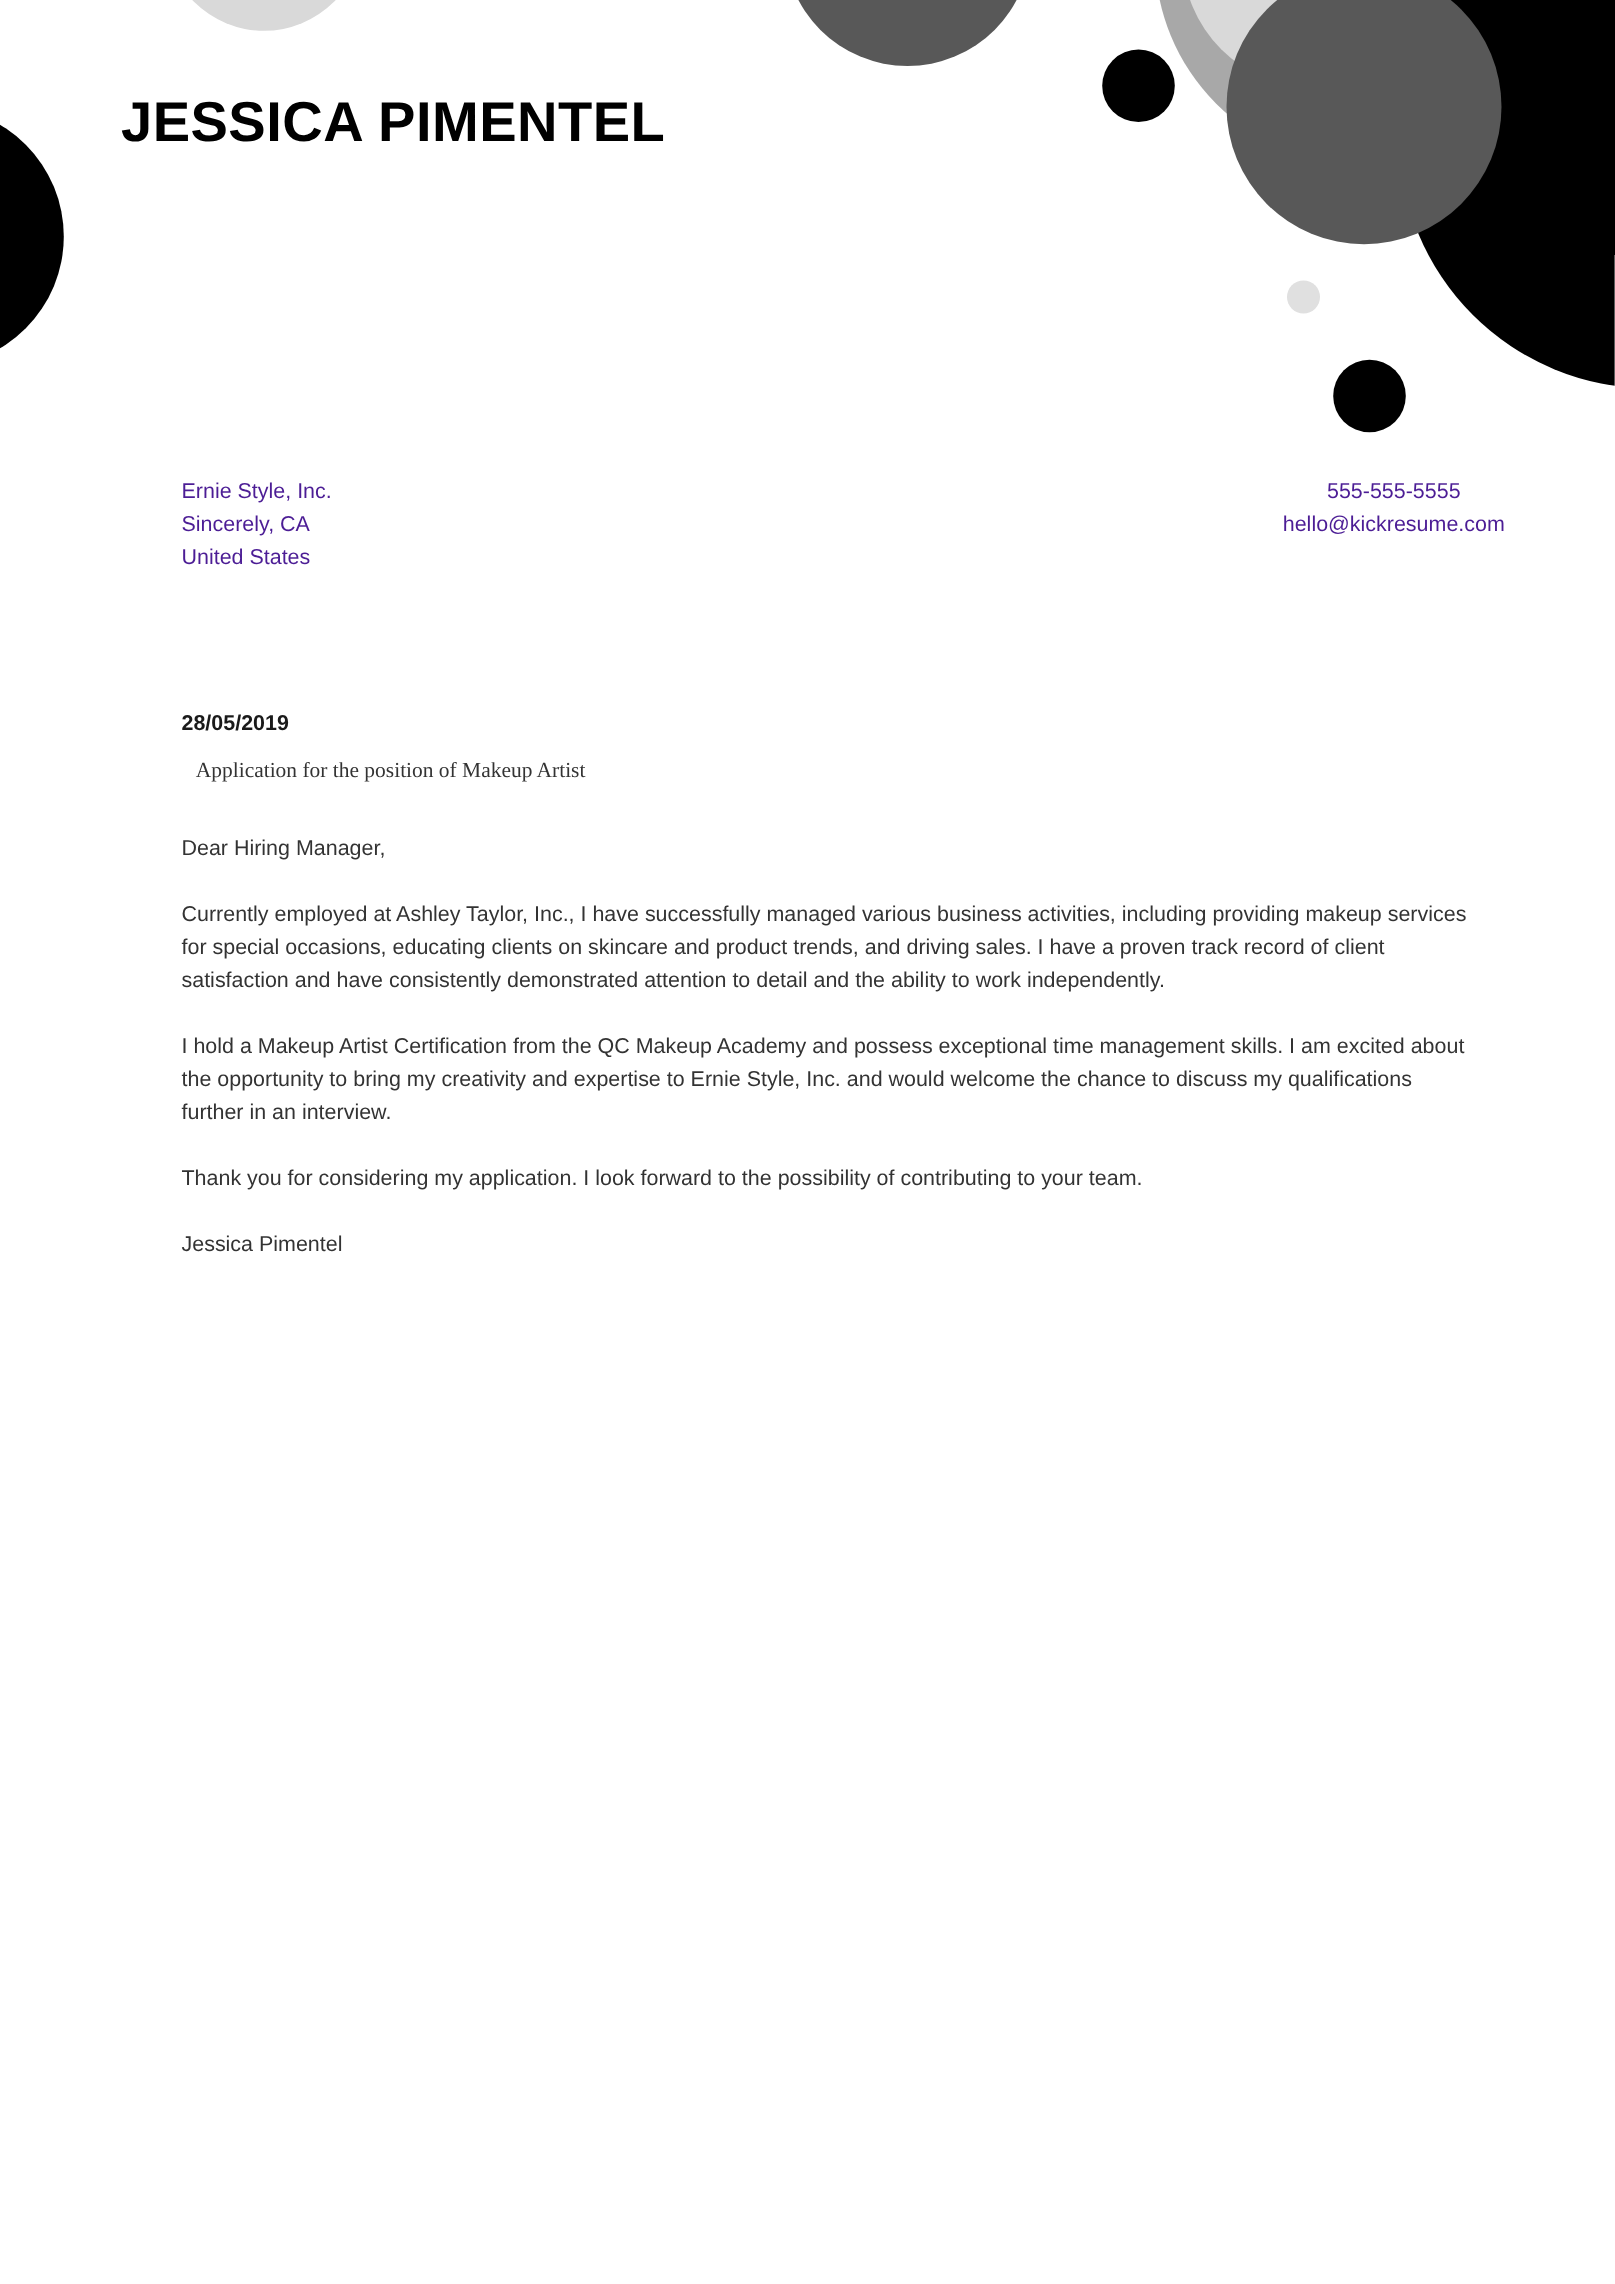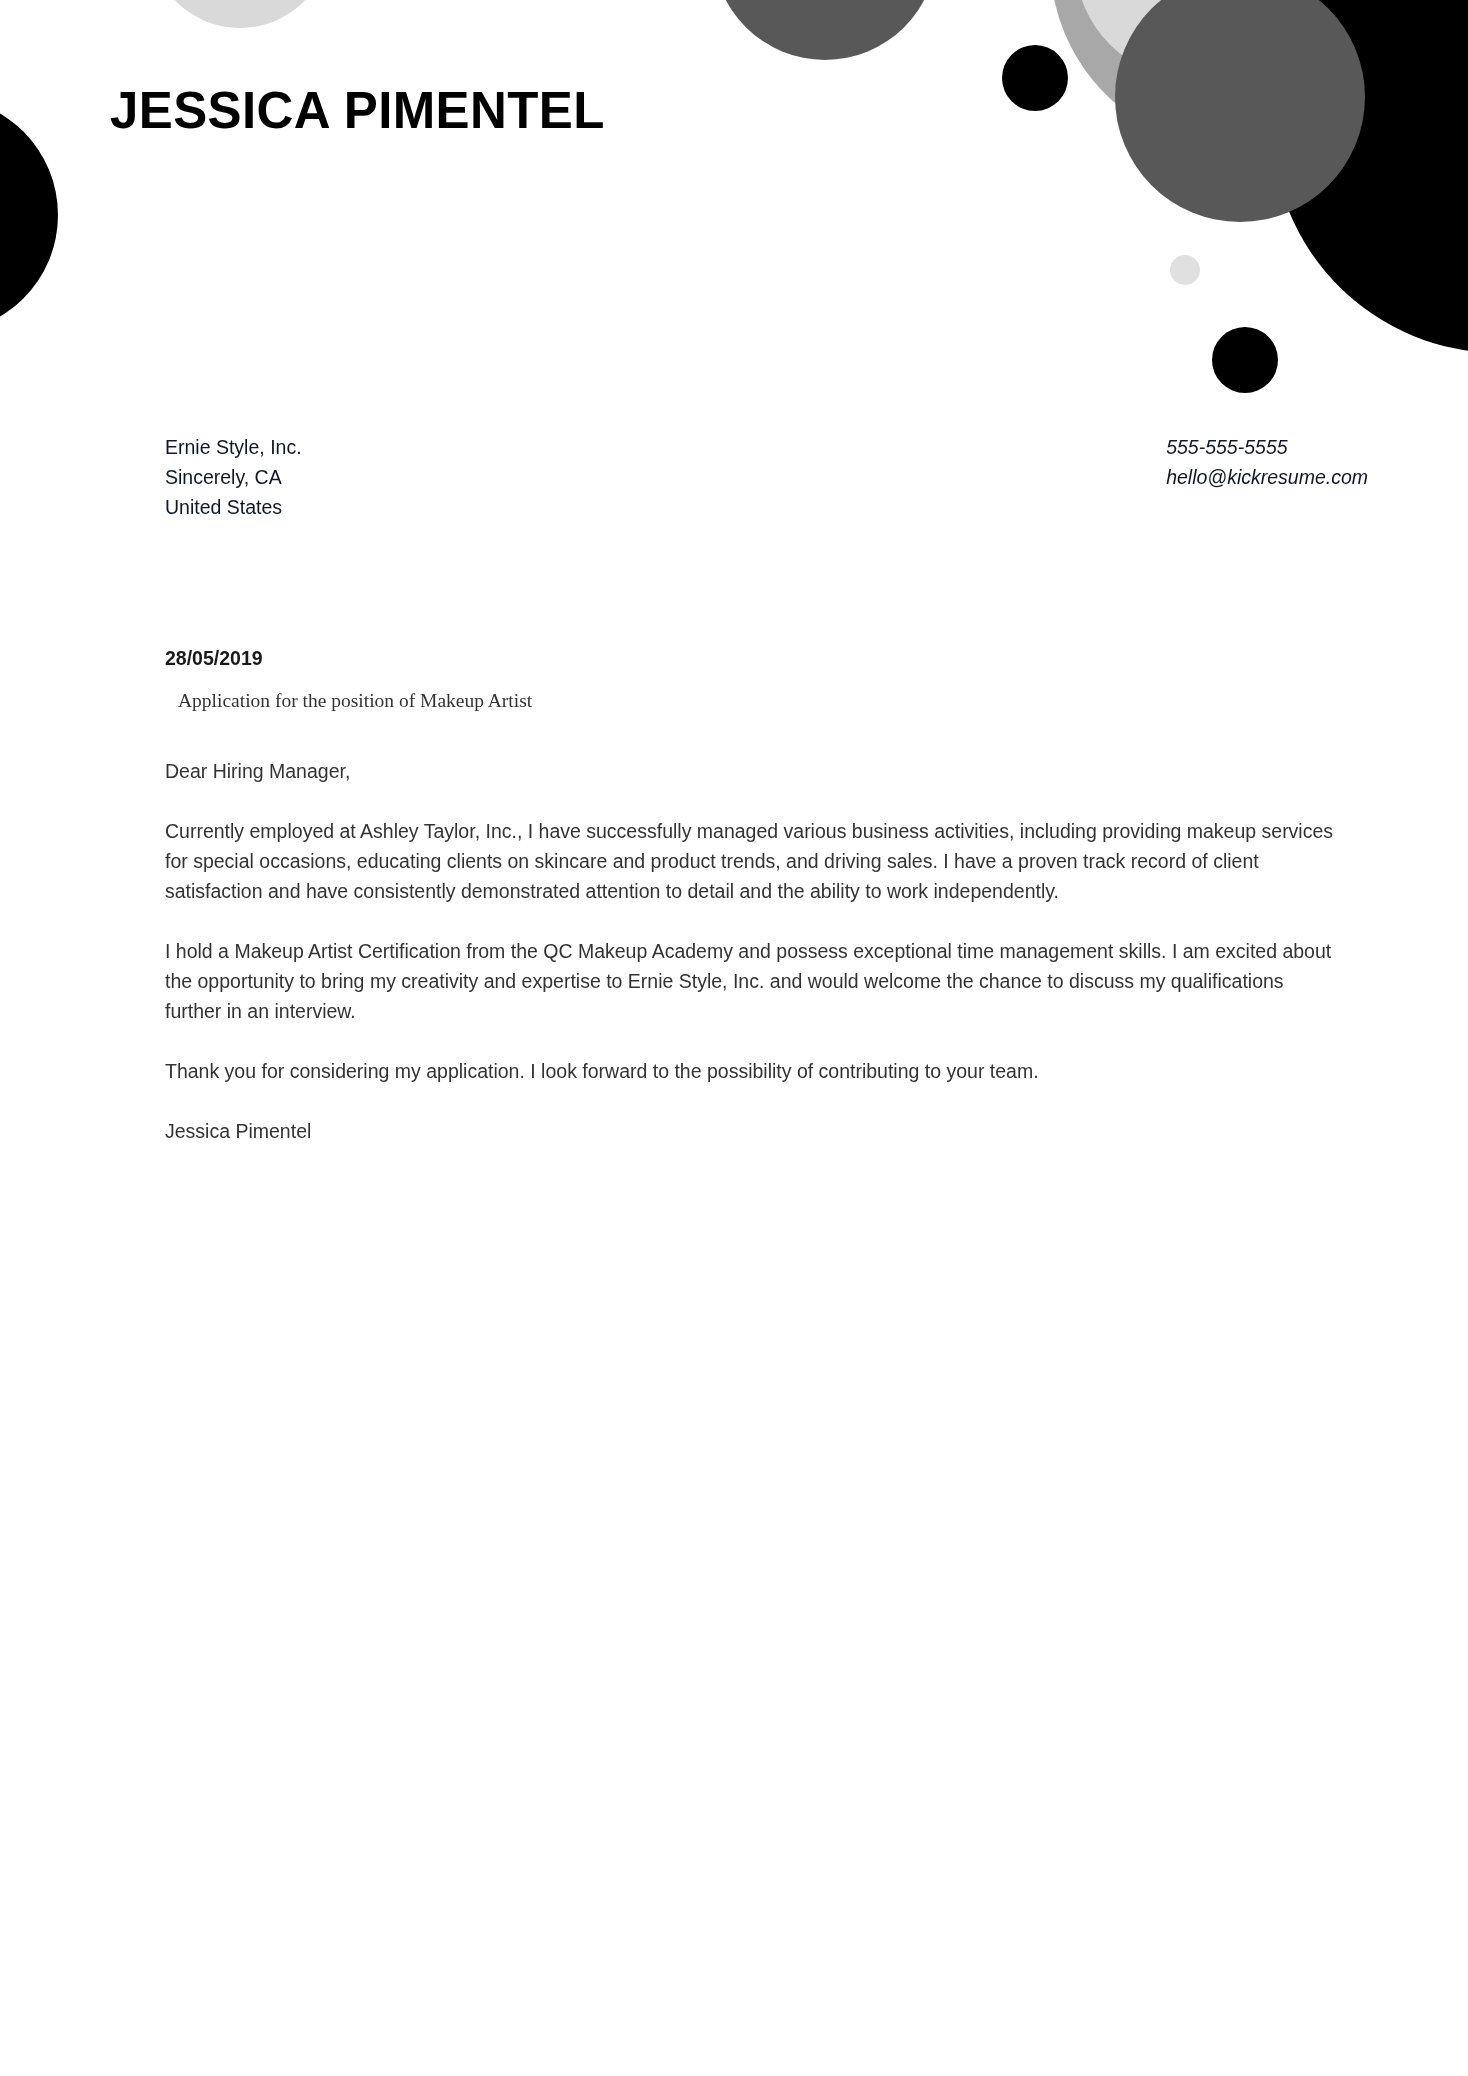--- a/index.html
+++ b/index.html
@@ -60,25 +60,24 @@
     right: 100px;
     top: 432px;
     display: flex;
     justify-content: space-between;
     align-items: flex-start;
     z-index: 5;
   }
   .contact-block {
     font-size: 19.5px;
     line-height: 30px;
-    color: #0f172a;
+    color: #4c1d95;
   }
   .contact-block.right {
-    text-align: left;
-    font-style: italic;
+    text-align: center;
   }
   .contact-line {
     display: block;
     white-space: nowrap;
   }
 
   
   .letter {
     position: absolute;
     left: 165px;

